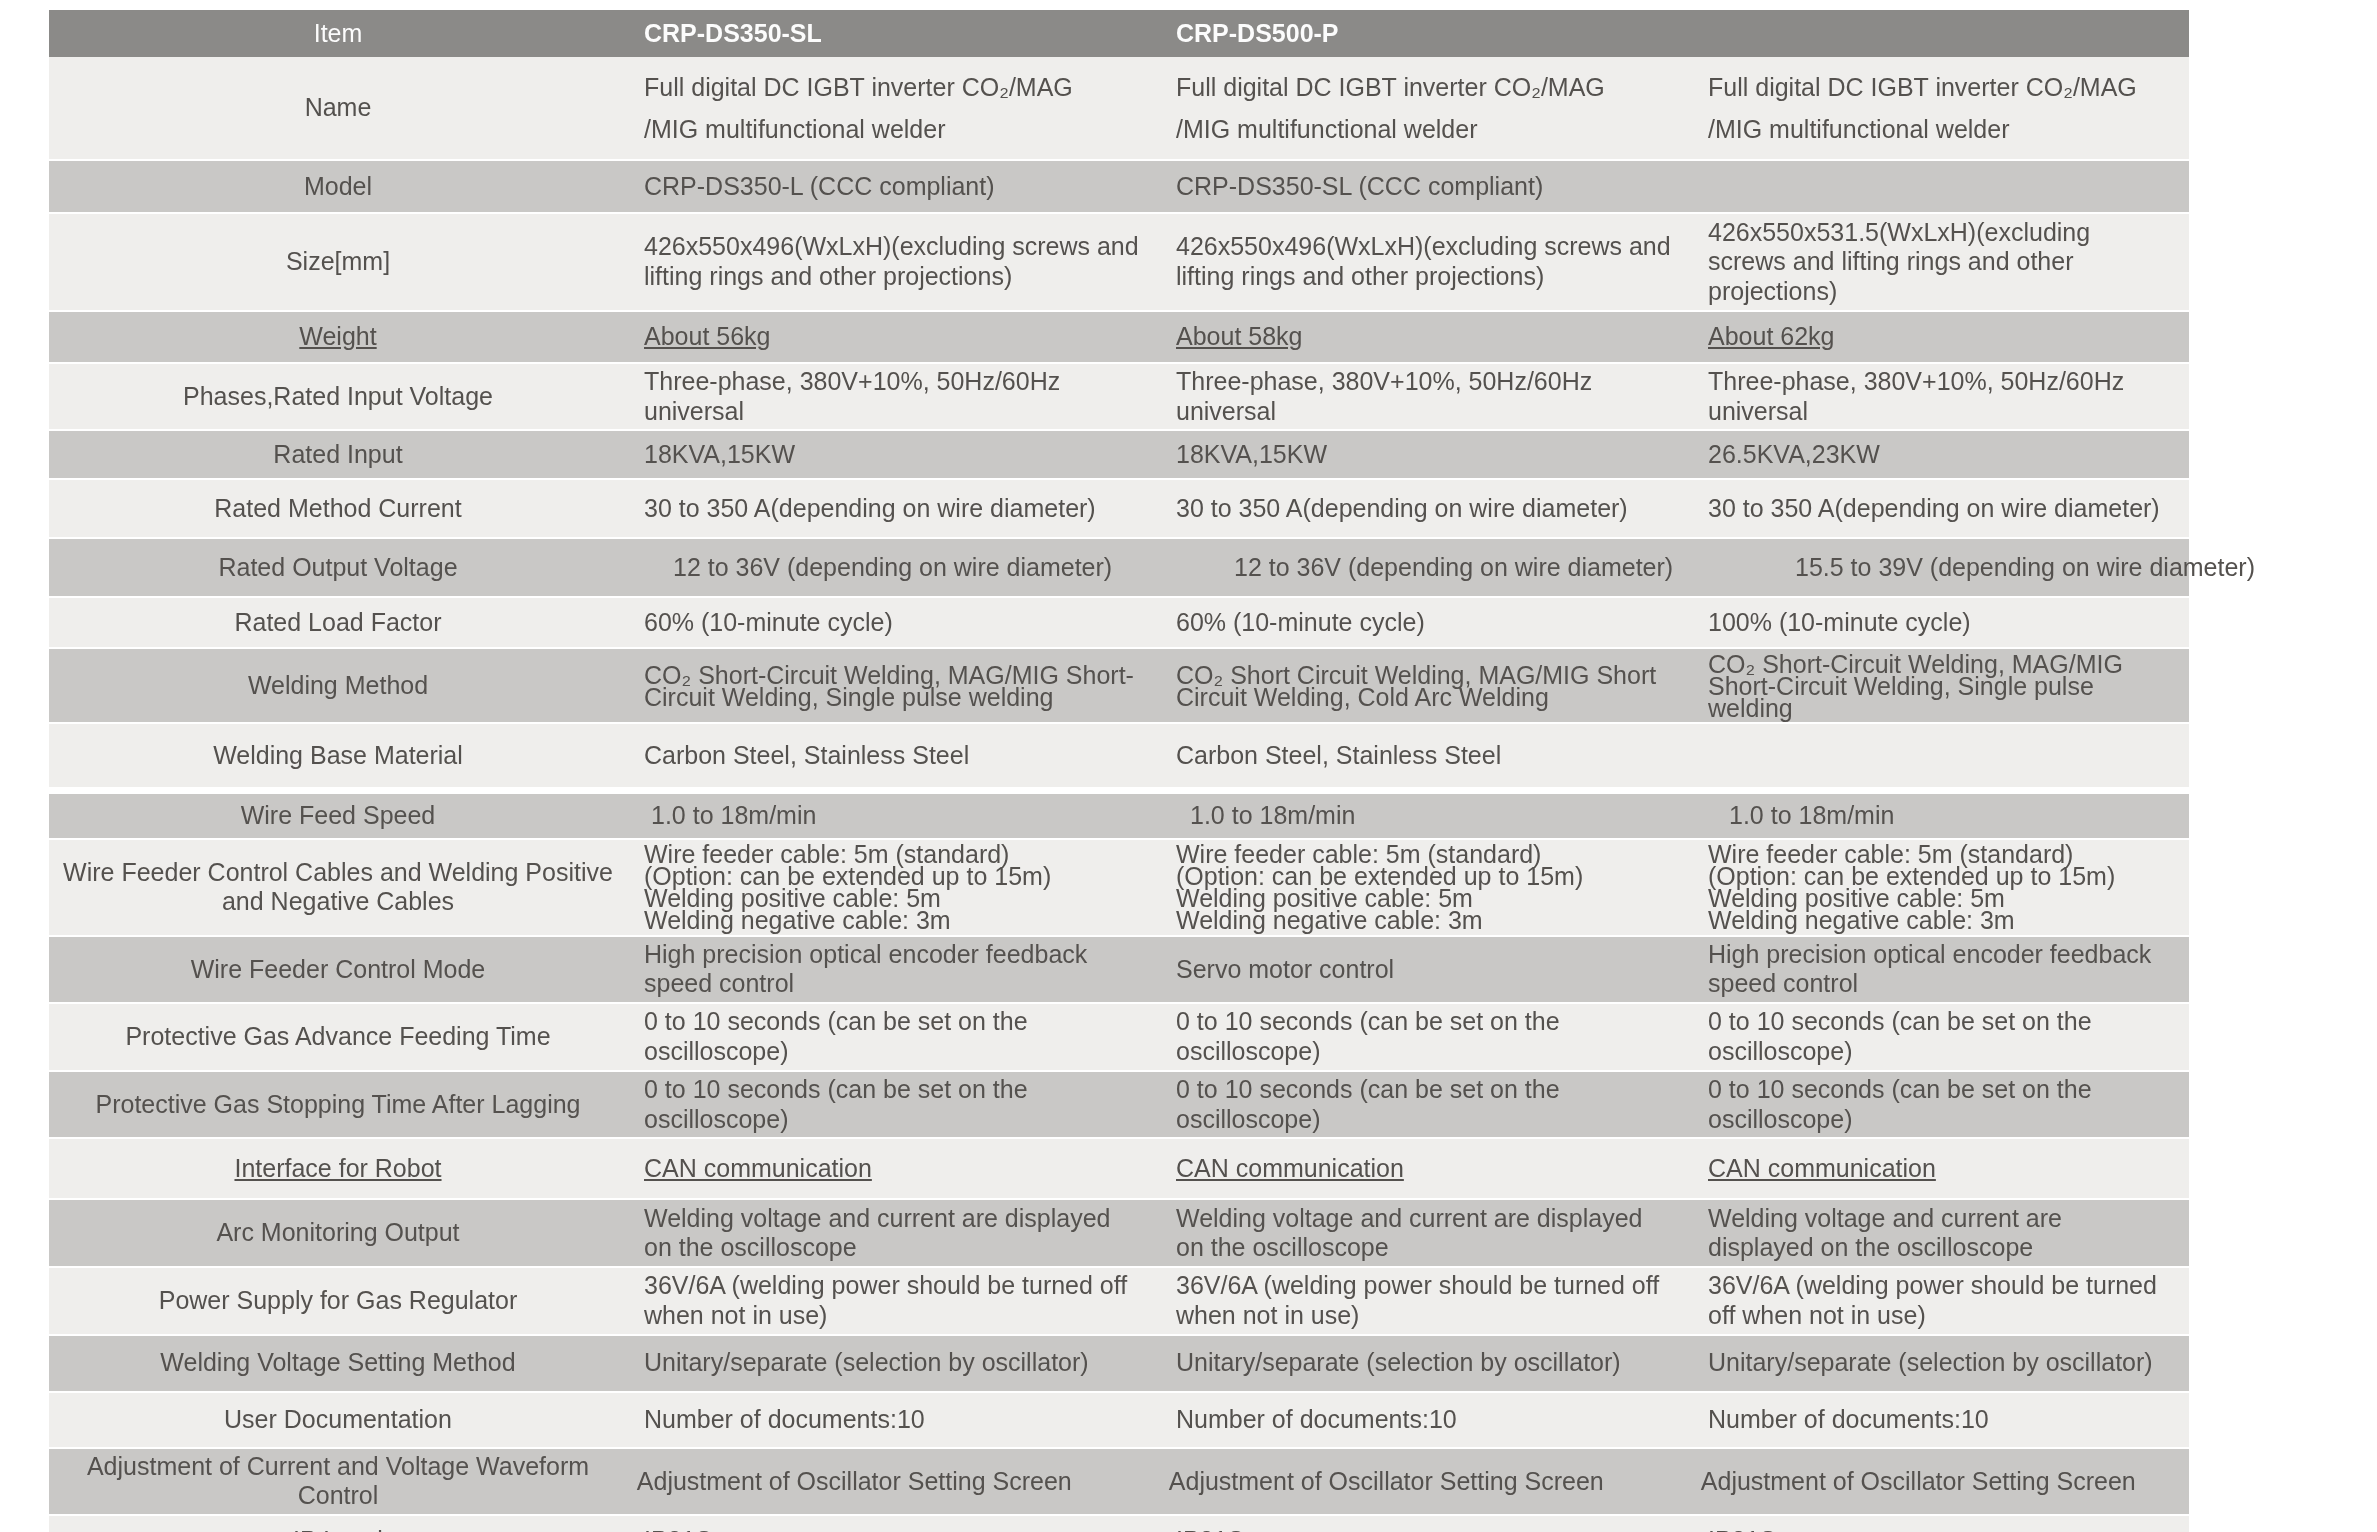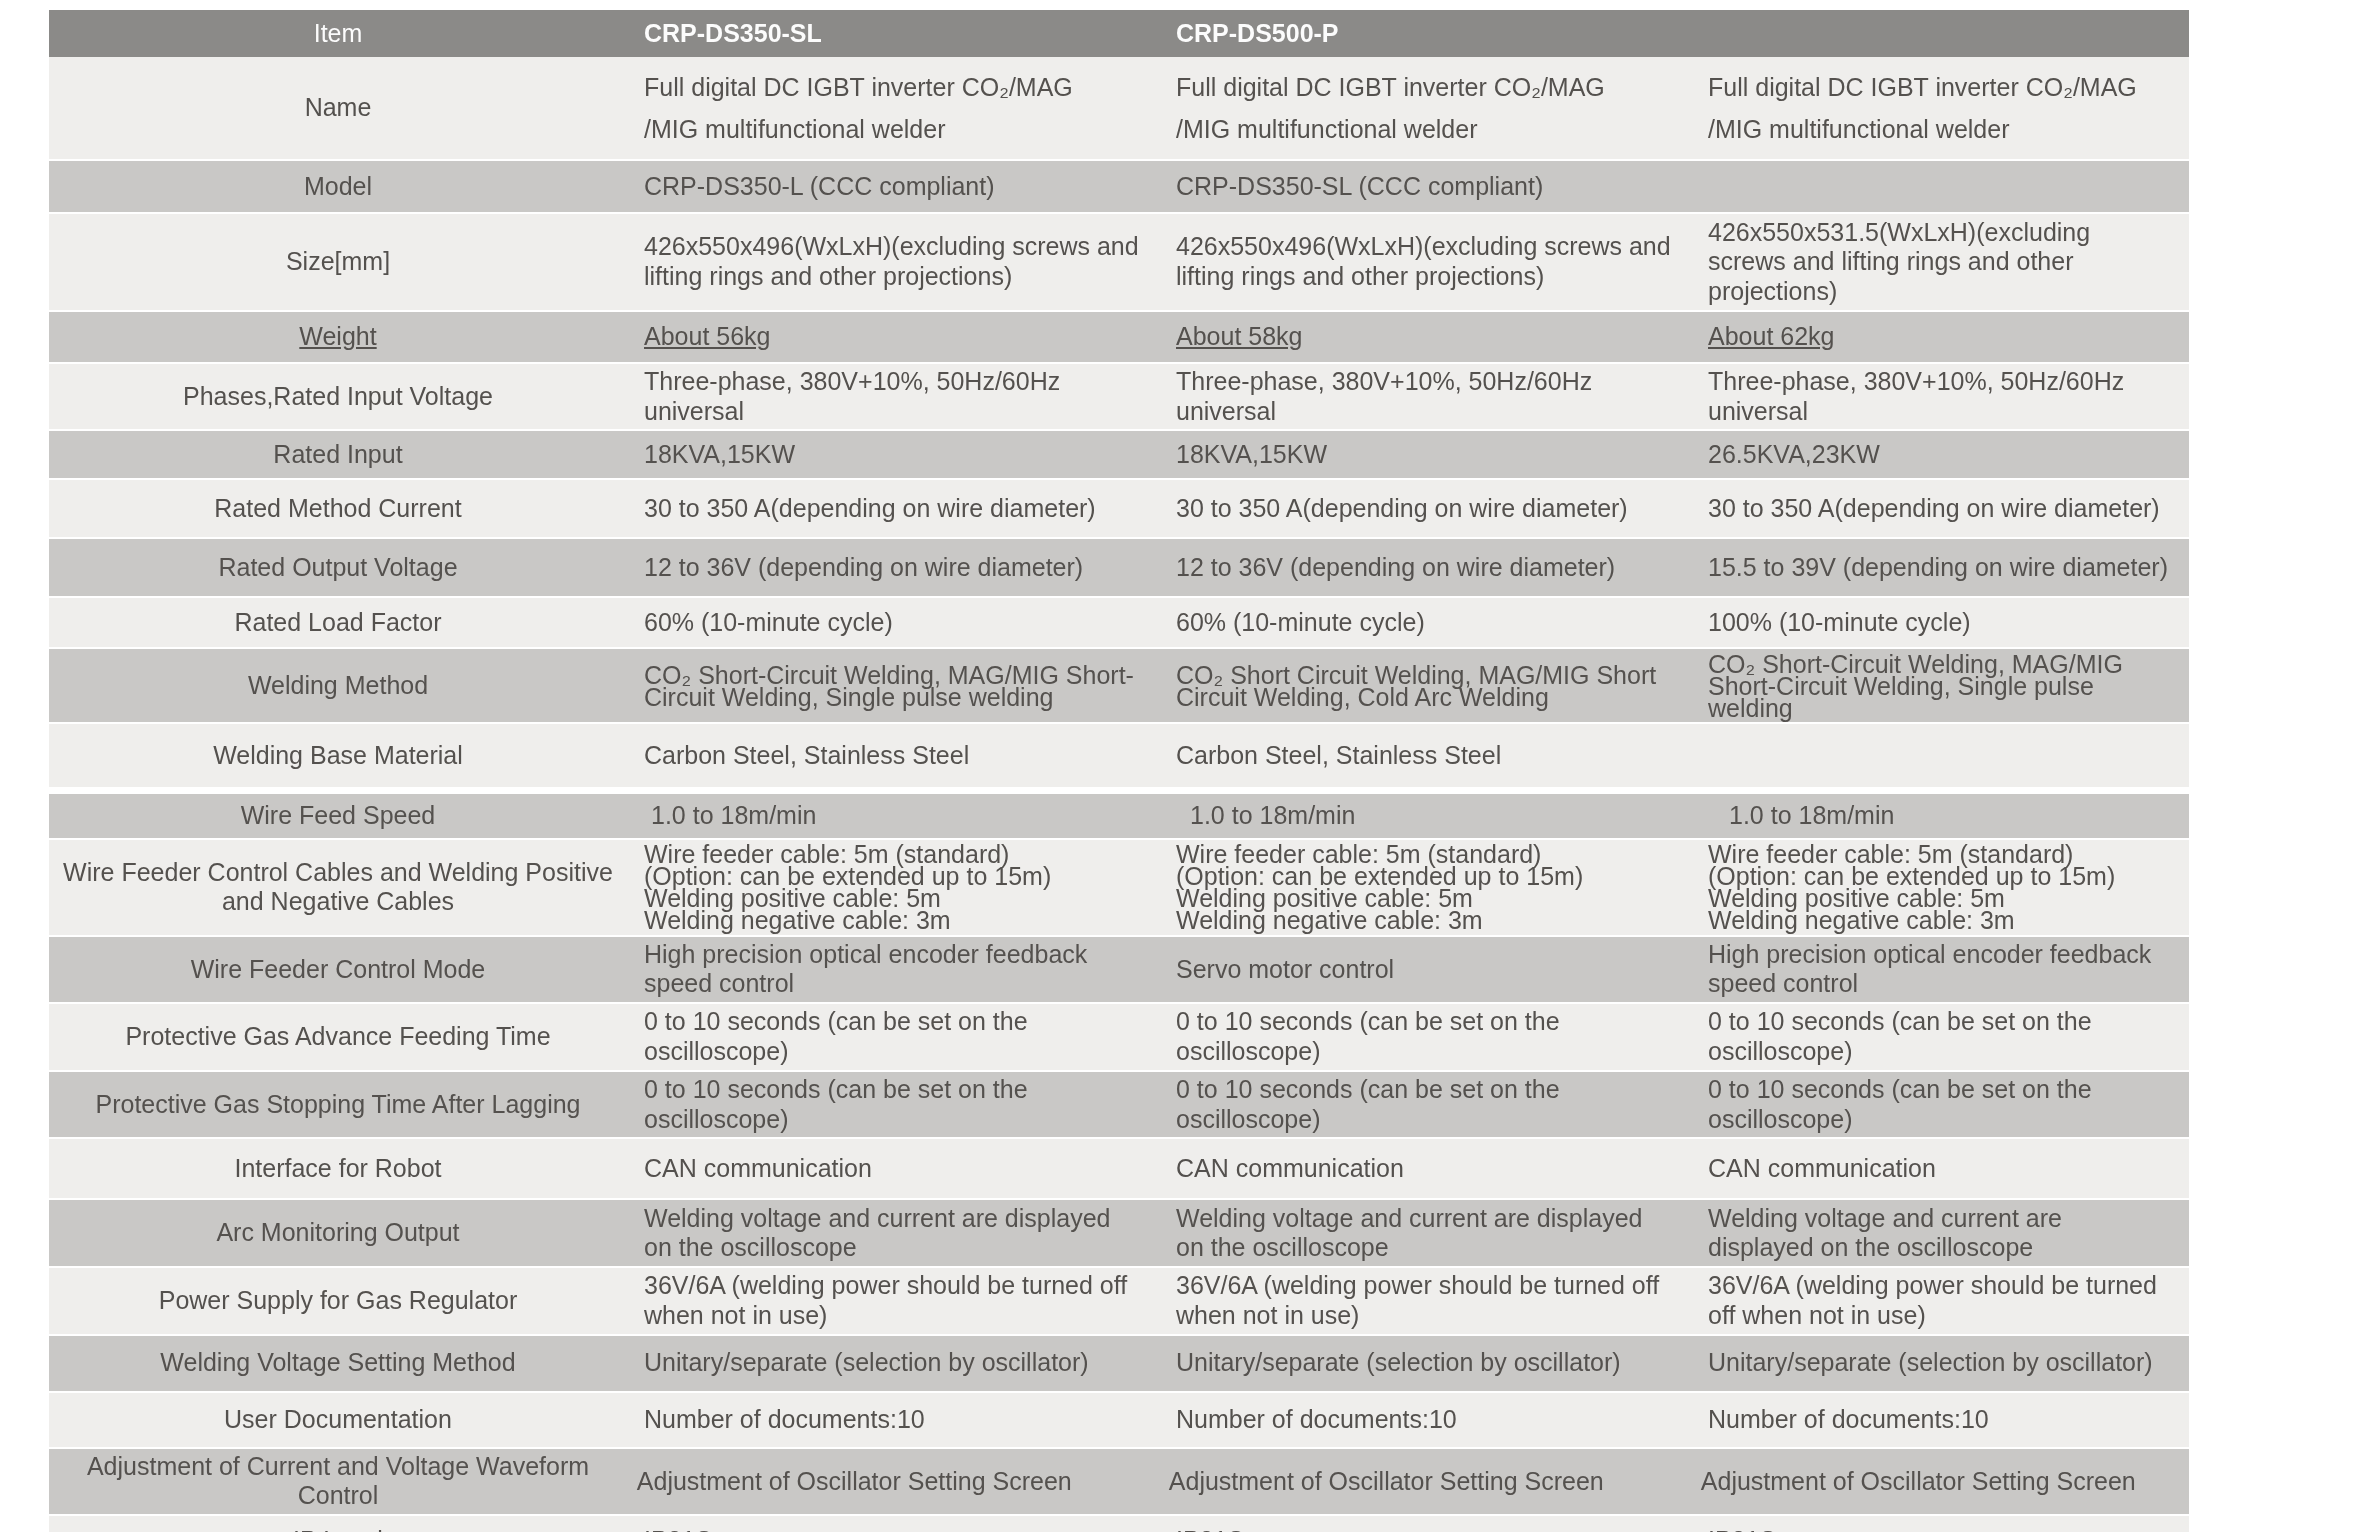--- a/index.html
+++ b/index.html
@@ -94,21 +94,21 @@
         <div class="cell val">18KVA,15KW</div>
         <div class="cell val">18KVA,15KW</div>
         <div class="cell val">26.5KVA,23KW</div>
       </div>
       <div class="row light" style="min-height: 59px;">
         <div class="cell label">Rated Method Current</div>
         <div class="cell val">30 to 350 A(depending on wire diameter)</div>
         <div class="cell val">30 to 350 A(depending on wire diameter)</div>
         <div class="cell val">30 to 350 A(depending on wire diameter)</div>
       </div>
-      <div class="row gray" style="min-height: 59px;">
+      <div class="row gray" style="min-height: 59px; gap: 29px;">
         <div class="cell label">Rated Output Voltage</div>
         <div class="cell val">12 to 36V (depending on wire diameter)</div>
         <div class="cell val">12 to 36V (depending on wire diameter)</div>
         <div class="cell val">15.5 to 39V (depending on wire diameter)</div>
       </div>
       <div class="row light" style="min-height: 51px;">
         <div class="cell label">Rated Load Factor</div>
         <div class="cell val">60% (10-minute cycle)</div>
         <div class="cell val">60% (10-minute cycle)</div>
         <div class="cell val">100% (10-minute cycle)</div>
@@ -156,21 +156,21 @@
         <div class="cell val">0 to 10 seconds (can be set on the oscilloscope)</div>
         <div class="cell val">0 to 10 seconds (can be set on the oscilloscope)</div>
         <div class="cell val">0 to 10 seconds (can be set on the oscilloscope)</div>
       </div>
       <div class="row gray" style="min-height: 54px;">
         <div class="cell label">Protective Gas Stopping Time After Lagging</div>
         <div class="cell val">0 to 10 seconds (can be set on the oscilloscope)</div>
         <div class="cell val">0 to 10 seconds (can be set on the oscilloscope)</div>
         <div class="cell val">0 to 10 seconds (can be set on the oscilloscope)</div>
       </div>
-      <div class="row light" style="min-height: 61px;">
+      <div class="row light" style="min-height: 61px; text-decoration: underline;">
         <div class="cell label">Interface for Robot</div>
         <div class="cell val">CAN communication</div>
         <div class="cell val">CAN communication</div>
         <div class="cell val">CAN communication</div>
       </div>
       <div class="row gray" style="min-height: 56px;">
         <div class="cell label">Arc Monitoring Output</div>
         <div class="cell val">Welding voltage and current are displayed on the oscilloscope</div>
         <div class="cell val">Welding voltage and current are displayed on the oscilloscope</div>
         <div class="cell val">Welding voltage and current are displayed on the oscilloscope</div>

